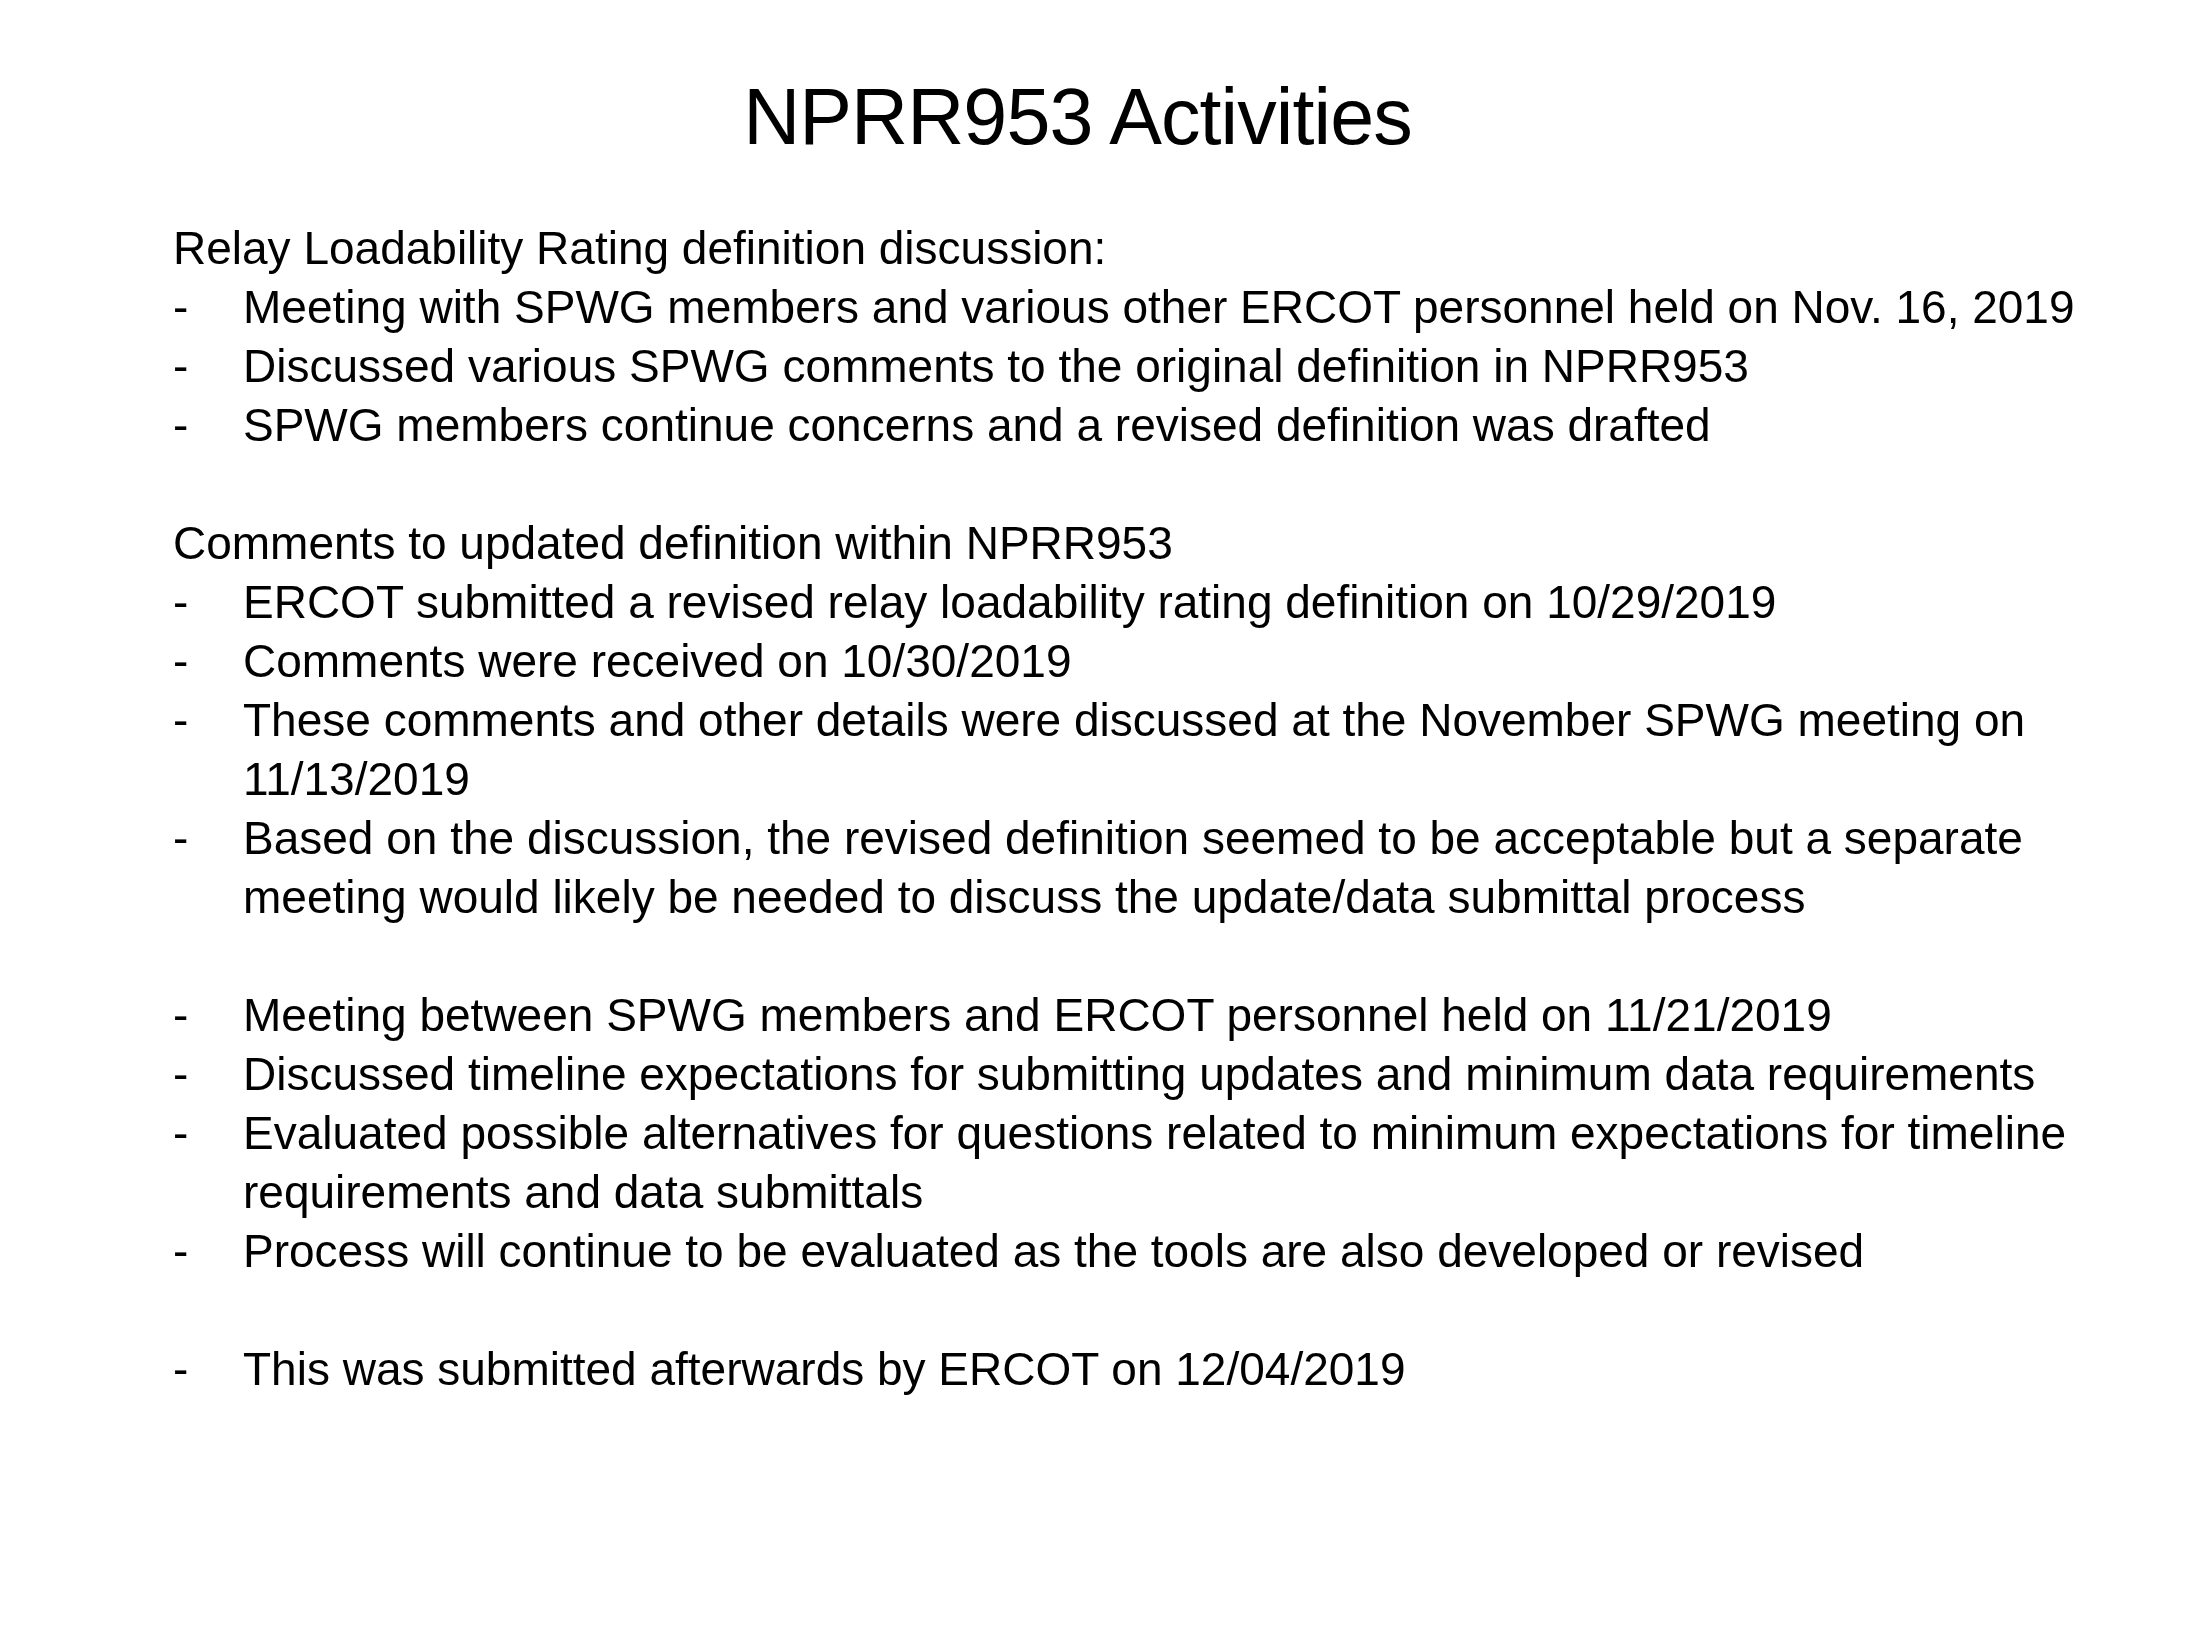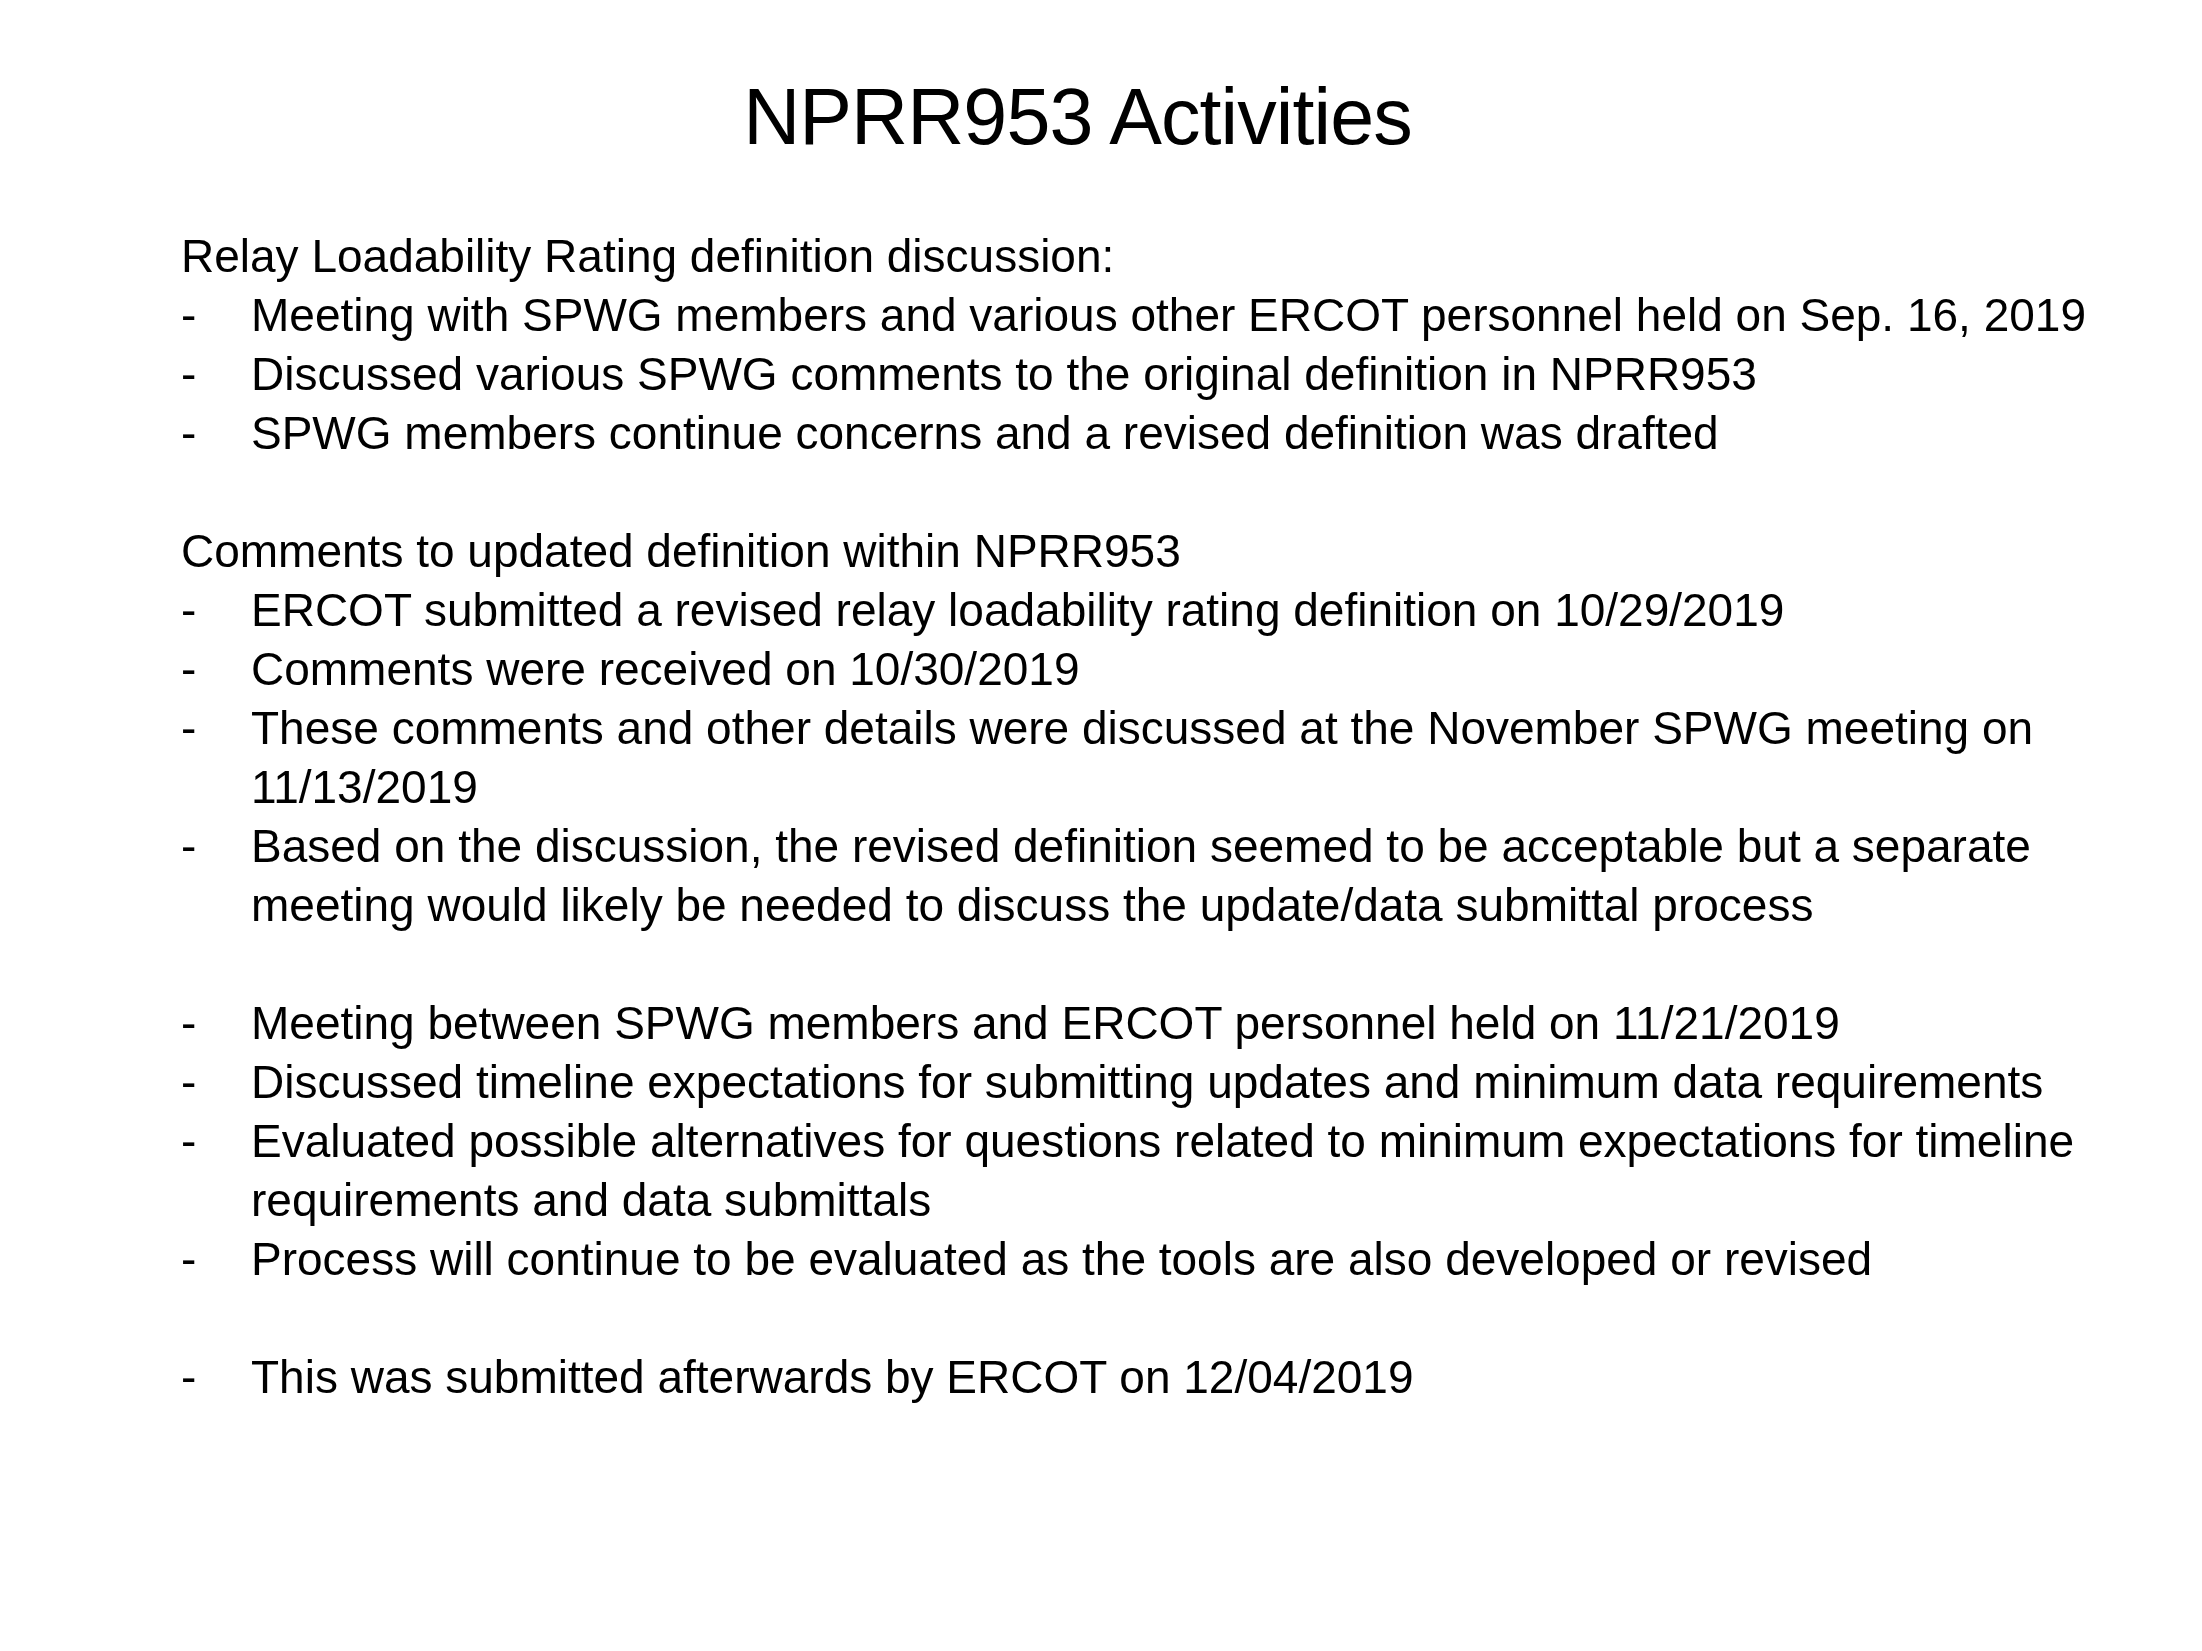--- a/index.html
+++ b/index.html
@@ -29,21 +29,21 @@
   }
   .content {
     position: absolute;
     left: 169px;
     top: 215px;
     width: 1975px;
     font-size: 46px;
     line-height: 59px;
     font-weight: 400;
   }
-  .section { margin: 12px; }
+  .section { margin: 4px; }
   .section + .section { margin-top: 59px; }
   .section-heading { white-space: pre-line; }
   .bullet {
     display: flex;
     align-items: flex-start;
   }
   .bullet-dash {
     flex: 0 0 70px;
   }
   .bullet-text {
@@ -57,21 +57,21 @@
 <div class="slide">
 
   <div class="slide-title">NPRR953 Activities</div>
 
   <div class="content">
 
     <div class="section">
       <div class="section-heading">Relay Loadability Rating definition discussion:</div>
       <div class="bullet">
         <span class="bullet-dash">-</span>
-        <span class="bullet-text">Meeting with SPWG members and various other ERCOT personnel held on Sep. 16, 2019</span>
+        <span class="bullet-text">Meeting with SPWG members and various other ERCOT personnel held on Nov. 16, 2019</span>
       </div>
       <div class="bullet">
         <span class="bullet-dash">-</span>
         <span class="bullet-text">Discussed various SPWG comments to the original definition in NPRR953</span>
       </div>
       <div class="bullet">
         <span class="bullet-dash">-</span>
         <span class="bullet-text">SPWG members continue concerns and a revised definition was drafted</span>
       </div>
     </div>

